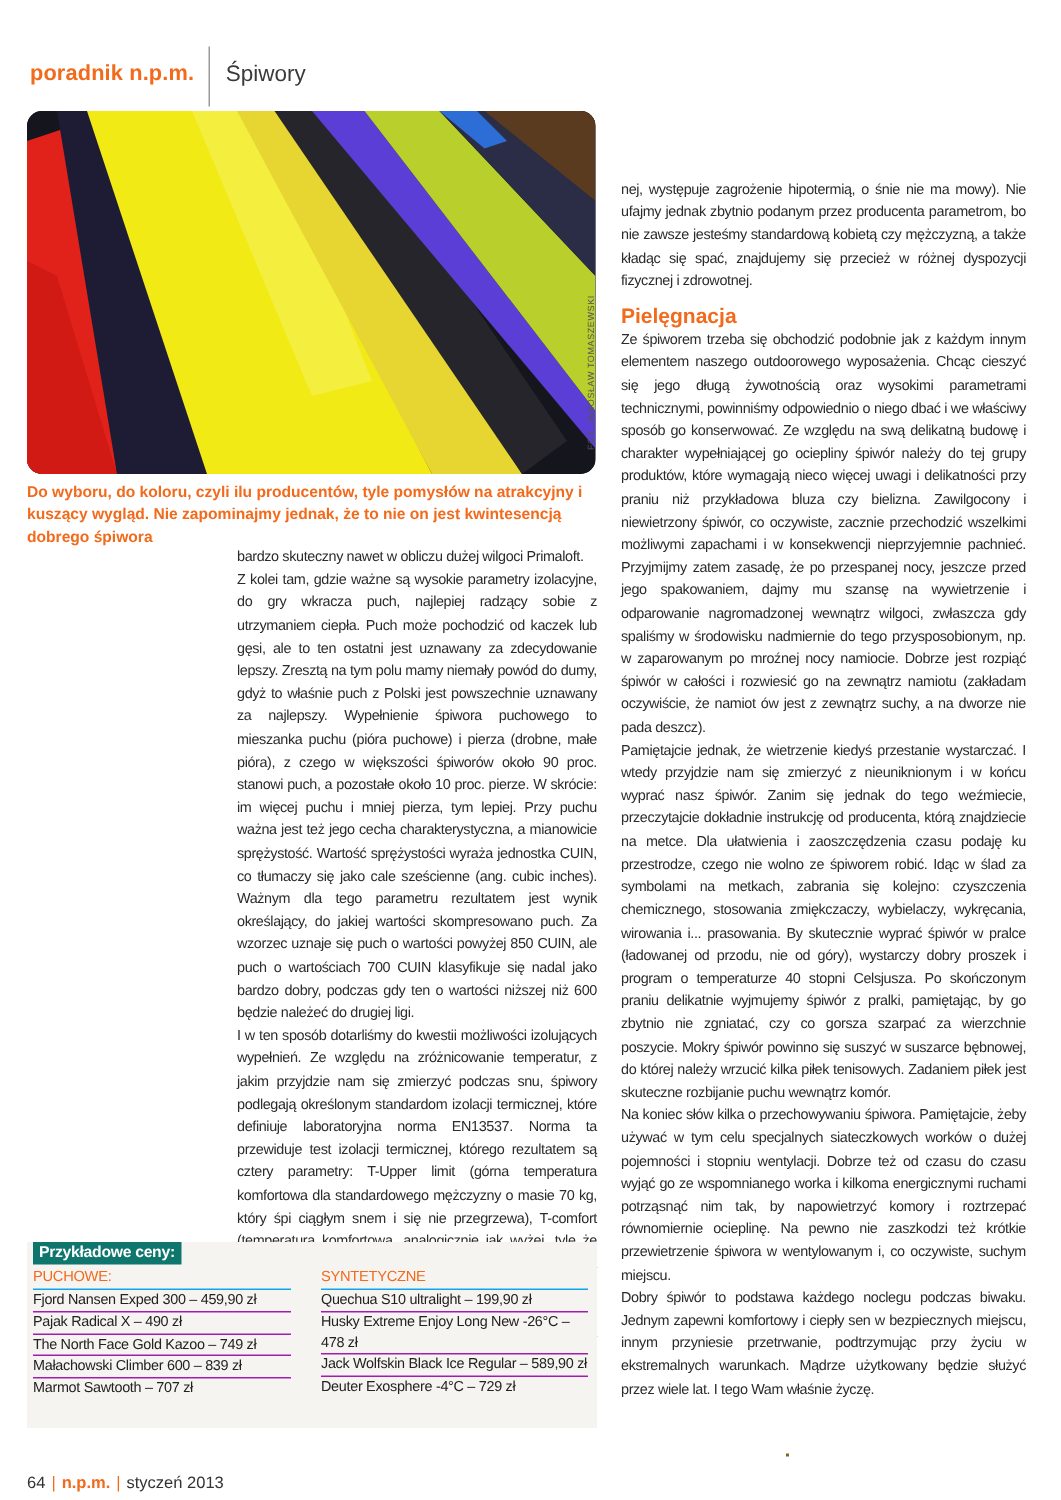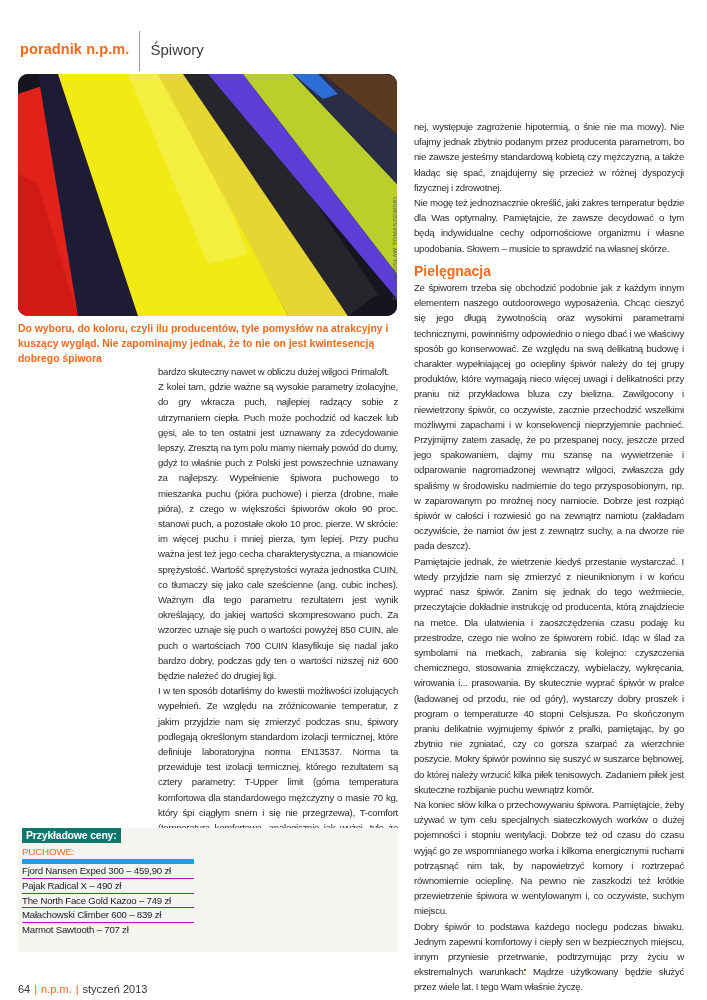--- a/index.html
+++ b/index.html
@@ -43,27 +43,27 @@
     position: absolute; left: 18px; top: 828px; width: 380px; height: 124px;
     background: #f6f4f1; font-size: 9.6px; letter-spacing: -0.2px;
   }
   .price-title {
     position: absolute; left: 4px; top: 0; background: #0f766e; color: #fff;
     font-weight: bold; font-size: 10.5px; padding: 1px 4px 2px 4px;
   }
   .price-col { position: absolute; top: 17px; }
   .price-col.left { left: 4px; width: 172px; }
   .price-col.right { left: 196px; width: 178px; top: 17px; }
-  .price-cat { color: #f26a1b; font-size: 9.8px; height: 14px; line-height: 14px; border-bottom: 5px solid #0ea5e9; }
+  .price-cat { color: #f26a1b; font-size: 9.8px; height: 14px; line-height: 14px; border-bottom: 1px solid #0ea5e9; }
   .price-item { color: #222; line-height: 13.8px; padding-left: 0; border-bottom: 1px solid #a21caf; }
   .price-item:last-child { border-bottom: none; }
 
   .footer { position: absolute; left: 18px; top: 983px; font-size: 11px; color: #333; }
   .footer .sep { color: #f26a1b; margin: 0 4px; }
-  .footer .mag { color: #f26a1b; font-weight: normal; }
+  .footer .mag { color: #f26a1b; font-weight: bold; }
   .dot { position: absolute; left: 524px; top: 969px; width: 2px; height: 2px; background: #7a6a1a; }
 </style>
 </head>
 <body>
 
 <div class="header">
   <span class="brand">poradnik n.p.m.</span>
   <span class="header-divider"></span>
   <span class="section-title">Śpiwory</span>
 </div>
@@ -90,36 +90,42 @@
 <div class="caption">Do wyboru, do koloru, czyli ilu producentów, tyle pomysłów na atrakcyjny i kuszący wygląd. Nie zapominajmy jednak, że to nie on jest kwintesencją dobrego śpiwora</div>
 
 <div class="col-left">
   <p>bardzo skuteczny nawet w obliczu dużej wilgoci Primaloft.</p>
   <p>Z kolei tam, gdzie ważne są wysokie parametry izolacyjne, do gry wkracza puch, najlepiej radzący sobie z utrzymaniem ciepła. Puch może pochodzić od kaczek lub gęsi, ale to ten ostatni jest uznawany za zdecydowanie lepszy. Zresztą na tym polu mamy niemały powód do dumy, gdyż to właśnie puch z Polski jest powszechnie uznawany za najlepszy. Wypełnienie śpiwora puchowego to mieszanka puchu (pióra puchowe) i pierza (drobne, małe pióra), z czego w większości śpiworów około 90 proc. stanowi puch, a pozostałe około 10 proc. pierze. W skrócie: im więcej puchu i mniej pierza, tym lepiej. Przy puchu ważna jest też jego cecha charakterystyczna, a mianowicie sprężystość. Wartość sprężystości wyraża jednostka CUIN, co tłumaczy się jako cale sześcienne (ang. cubic inches). Ważnym dla tego parametru rezultatem jest wynik określający, do jakiej wartości skompresowano puch. Za wzorzec uznaje się puch o wartości powyżej 850 CUIN, ale puch o wartościach 700 CUIN klasyfikuje się nadal jako bardzo dobry, podczas gdy ten o wartości niższej niż 600 będzie należeć do drugiej ligi.</p>
   <p>I w ten sposób dotarliśmy do kwestii możliwości izolujących wypełnień. Ze względu na zróżnicowanie temperatur, z jakim przyjdzie nam się zmierzyć podczas snu, śpiwory podlegają określonym standardom izolacji termicznej, które definiuje laboratoryjna norma EN13537. Norma ta przewiduje test izolacji termicznej, którego rezultatem są cztery parametry: T-Upper limit (górna temperatura komfortowa dla standardowego mężczyzny o masie 70 kg, który śpi ciągłym snem i się nie przegrzewa), T-comfort (temperatura komfortowa, analogicznie jak wyżej, tyle że dla standardowej kobiety o masie 60 kg), T-limit (dolna granica komfortowa, dla standardowego mężczyzny o masie 70 kg, śpiącego ciągłym snem w pozycji podkurczonej), T-extreme (temperatura ekstremalna, dla standardowej kobiety o masie 60 kg, skulonej w pozycji embrional-</p>
 </div>
 
 <div class="col-right">
   <p>nej, występuje zagrożenie hipotermią, o śnie nie ma mowy). Nie ufajmy jednak zbytnio podanym przez producenta parametrom, bo nie zawsze jesteśmy standardową kobietą czy mężczyzną, a także kładąc się spać, znajdujemy się przecież w różnej dyspozycji fizycznej i zdrowotnej.</p>
-  <p>Nie mogę też jednoznacznie określić, jaki zakres temperatur będzie dla Was optymalny. Pamiętajcie, że zawsze decydować o tym będą indywidualne cechy odpornościowe organizmu i własne upodobania. Słowem – musicie to sprawdzić na własnej skórze.</p>
   <div class="subheading">Pielęgnacja</div>
   <p>Ze śpiworem trzeba się obchodzić podobnie jak z każdym innym elementem naszego outdoorowego wyposażenia. Chcąc cieszyć się jego długą żywotnością oraz wysokimi parametrami technicznymi, powinniśmy odpowiednio o niego dbać i we właściwy sposób go konserwować. Ze względu na swą delikatną budowę i charakter wypełniającej go ociepliny śpiwór należy do tej grupy produktów, które wymagają nieco więcej uwagi i delikatności przy praniu niż przykładowa bluza czy bielizna. Zawilgocony i niewietrzony śpiwór, co oczywiste, zacznie przechodzić wszelkimi możliwymi zapachami i w konsekwencji nieprzyjemnie pachnieć. Przyjmijmy zatem zasadę, że po przespanej nocy, jeszcze przed jego spakowaniem, dajmy mu szansę na wywietrzenie i odparowanie nagromadzonej wewnątrz wilgoci, zwłaszcza gdy spaliśmy w środowisku nadmiernie do tego przysposobionym, np. w zaparowanym po mroźnej nocy namiocie. Dobrze jest rozpiąć śpiwór w całości i rozwiesić go na zewnątrz namiotu (zakładam oczywiście, że namiot ów jest z zewnątrz suchy, a na dworze nie pada deszcz).</p>
   <p>Pamiętajcie jednak, że wietrzenie kiedyś przestanie wystarczać. I wtedy przyjdzie nam się zmierzyć z nieuniknionym i w końcu wyprać nasz śpiwór. Zanim się jednak do tego weźmiecie, przeczytajcie dokładnie instrukcję od producenta, którą znajdziecie na metce. Dla ułatwienia i zaoszczędzenia czasu podaję ku przestrodze, czego nie wolno ze śpiworem robić. Idąc w ślad za symbolami na metkach, zabrania się kolejno: czyszczenia chemicznego, stosowania zmiękczaczy, wybielaczy, wykręcania, wirowania i... prasowania. By skutecznie wyprać śpiwór w pralce (ładowanej od przodu, nie od góry), wystarczy dobry proszek i program o temperaturze 40 stopni Celsjusza. Po skończonym praniu delikatnie wyjmujemy śpiwór z pralki, pamiętając, by go zbytnio nie zgniatać, czy co gorsza szarpać za wierzchnie poszycie. Mokry śpiwór powinno się suszyć w suszarce bębnowej, do której należy wrzucić kilka piłek tenisowych. Zadaniem piłek jest skuteczne rozbijanie puchu wewnątrz komór.</p>
   <p>Na koniec słów kilka o przechowywaniu śpiwora. Pamiętajcie, żeby używać w tym celu specjalnych siateczkowych worków o dużej pojemności i stopniu wentylacji. Dobrze też od czasu do czasu wyjąć go ze wspomnianego worka i kilkoma energicznymi ruchami potrząsnąć nim tak, by napowietrzyć komory i roztrzepać równomiernie ocieplinę. Na pewno nie zaszkodzi też krótkie przewietrzenie śpiwora w wentylowanym i, co oczywiste, suchym miejscu.</p>
   <p><span>Dobry śpiwór to podstawa każdego noclegu podczas biwaku. Jednym zapewni komfortowy i ciepły sen w bezpiecznych miejscu, innym przyniesie przetrwanie, podtrzymując przy życiu w ekstremalnych warunkach. Mądrze użytkowany będzie służyć przez wiele lat. I tego Wam właśnie życzę.</span></p>
 </div>
 
 <div class="price-box">
   <div class="price-title">Przykładowe ceny:</div>
   <div class="price-col left">
     <div class="price-cat">PUCHOWE:</div>
     <div class="price-item">Fjord Nansen Exped 300 – 459,90 zł</div>
     <div class="price-item">Pajak Radical X – 490 zł</div>
     <div class="price-item">The North Face Gold Kazoo – 749 zł</div>
     <div class="price-item">Małachowski Climber 600 – 839 zł</div>
     <div class="price-item">Marmot Sawtooth – 707 zł</div>
   </div>
+  <div class="price-col right">
+    <div class="price-cat">SYNTETYCZNE</div>
+    <div class="price-item">Quechua S10 ultralight – 199,90 zł</div>
+    <div class="price-item">Husky Extreme Enjoy Long New -26°C – 478 zł</div>
+    <div class="price-item">Jack Wolfskin Black Ice Regular – 589,90 zł</div>
+    <div class="price-item">Deuter Exosphere -4°C – 729 zł</div>
+  </div>
 </div>
 
 <div class="footer">
   <span>64</span><span class="sep">|</span><span class="mag">n.p.m.</span><span class="sep">|</span><span>styczeń 2013</span>
 </div>
 <div class="dot"></div>
 
 </body></html>

